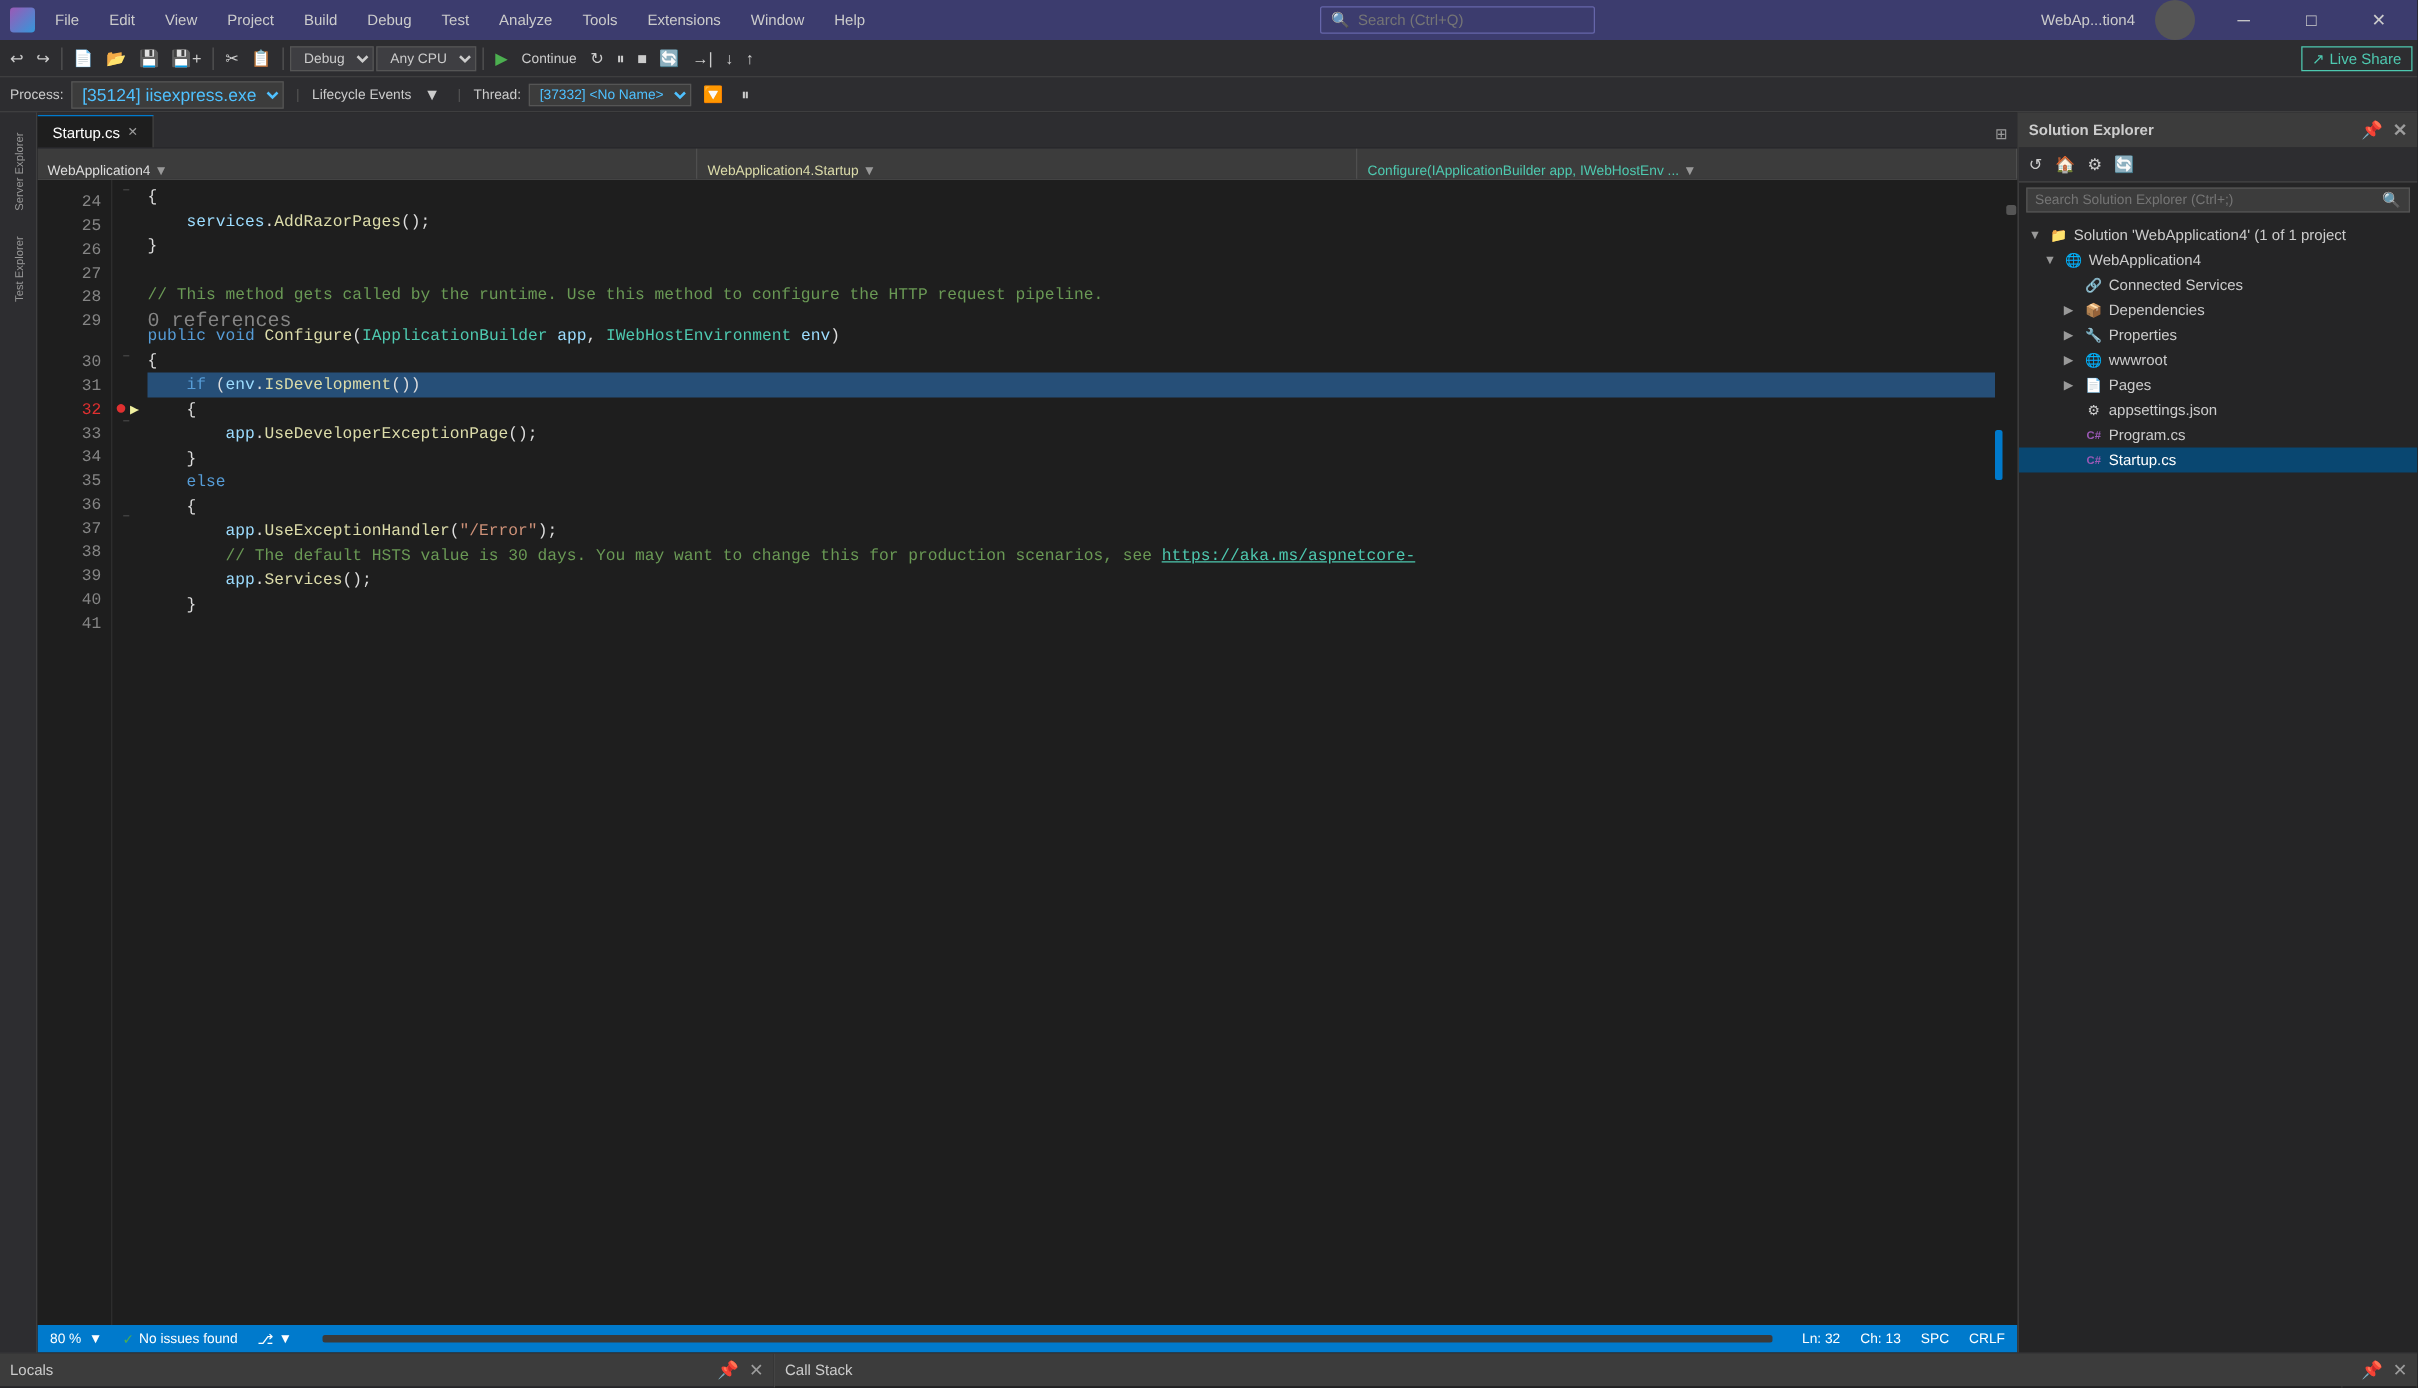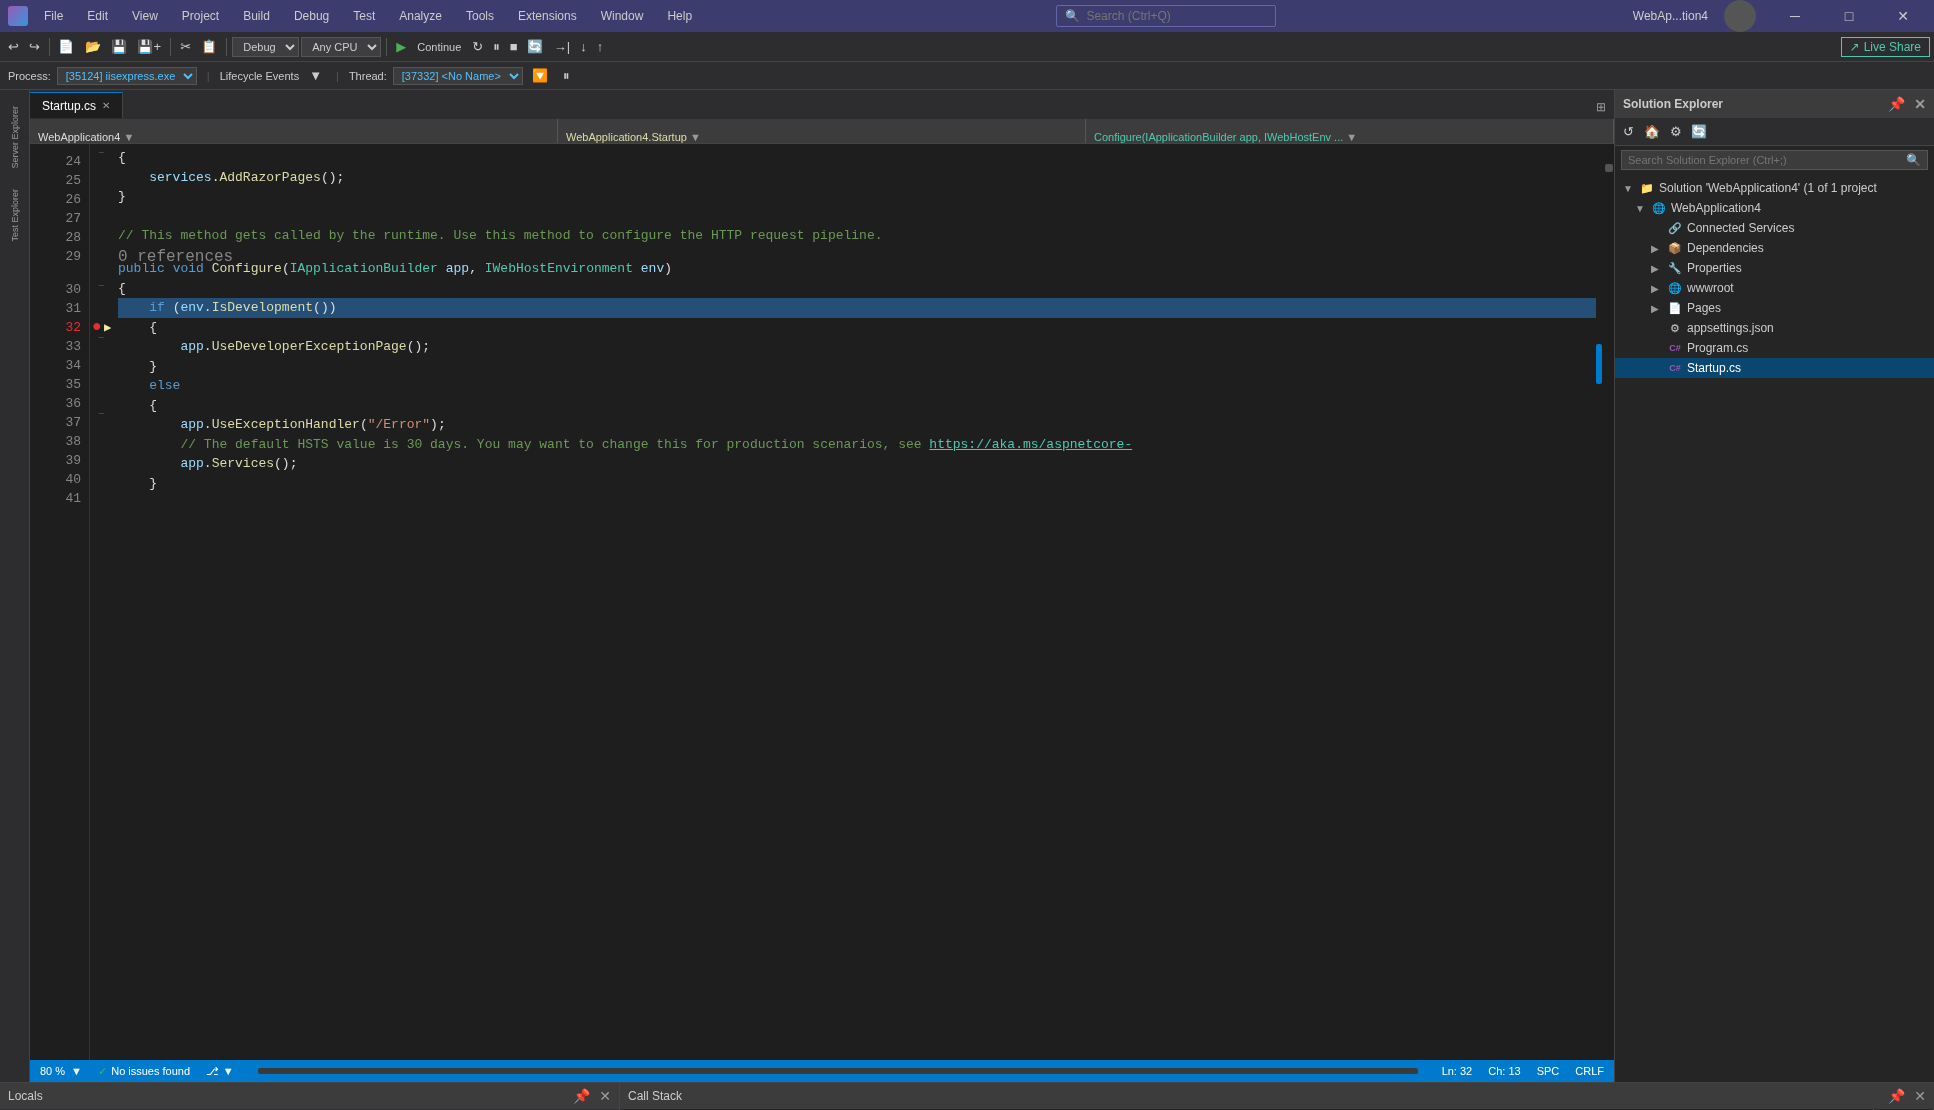--- a/index.html
+++ b/index.html
@@ -159,21 +159,21 @@
   <span class="toolbar-icon">↓</span>
   <span class="toolbar-icon">↑</span>
   <div id="live-share-btn">
     <span>↗</span>
     <span>Live Share</span>
   </div>
 </div>
 
 <div id="debug-bar">
   <span class="debug-label">Process:</span>
-  <select style="background:#3c3c3c;border:1px solid #555;color:#4fc1ff;font-size:11px;padding:1px 4px;">
+  <select style="background:#3c3c3c;border:1px solid #555;color:#4fc1ff;font-size:14px;padding:1px 4px;">
     <option>[35124] iisexpress.exe</option>
   </select>
   <span class="debug-separator">|</span>
   <span class="debug-label">Lifecycle Events</span>
   <span class="toolbar-icon">▼</span>
   <span class="debug-separator">|</span>
   <span class="debug-label">Thread:</span>
   <select style="background:#3c3c3c;border:1px solid #555;color:#4fc1ff;font-size:11px;padding:1px 4px;">
     <option>[37332] &lt;No Name&gt;</option>
   </select>

